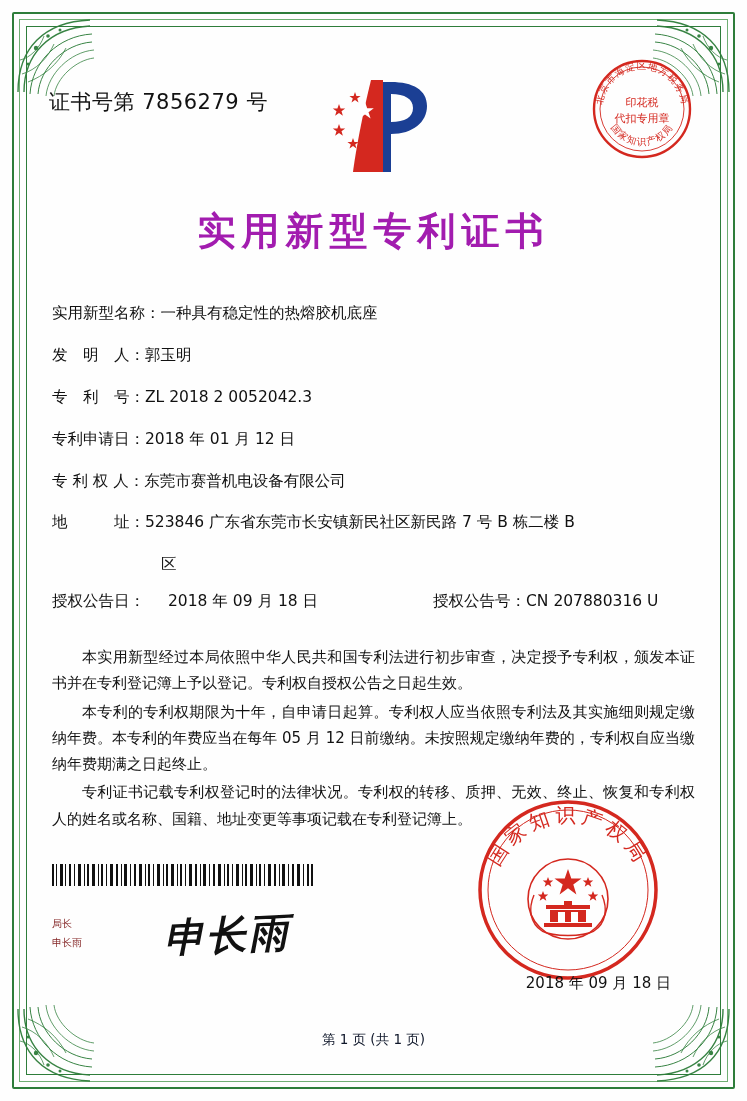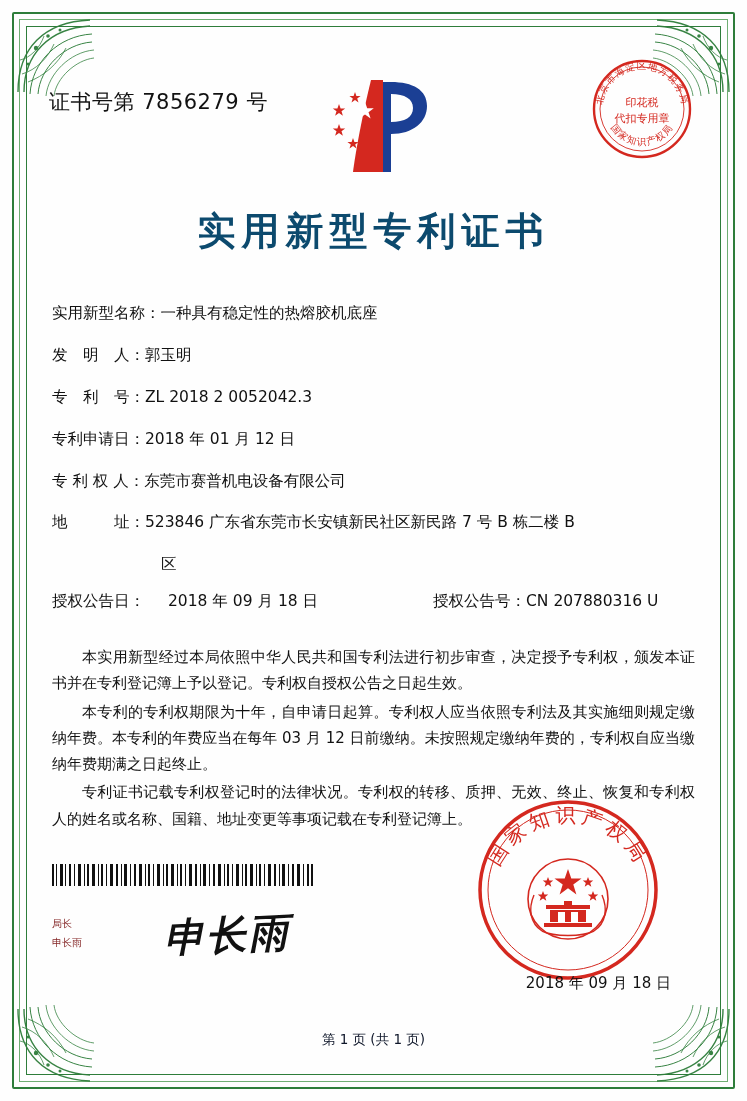--- a/index.html
+++ b/index.html
@@ -101,21 +101,21 @@
   .title {
     position: absolute;
     left: 0;
     right: 0;
     top: 160px;
     text-align: center;
     font-family: "DejaVu Serif", "Liberation Serif", serif;
     font-size: 38px;
     font-weight: bold;
     letter-spacing: 6px;
-    color: #0c4a6e;
+    color: #a21caf;
   }
 
   
   .fields {
     position: absolute;
     left: 6px;
     right: 6px;
     top: 258px;
     font-size: 15.5px;
     line-height: 1.25;
@@ -404,21 +404,21 @@
         <span class="col-right">
           <span class="field-label">授权公告号：</span>
           <span class="field-value">CN 207880316 U</span>
         </span>
       </div>
 
     </div>
 
     <div class="paras">
       <p>本实用新型经过本局依照中华人民共和国专利法进行初步审查，决定授予专利权，颁发本证书并在专利登记簿上予以登记。专利权自授权公告之日起生效。</p>
-      <p>本专利的专利权期限为十年，自申请日起算。专利权人应当依照专利法及其实施细则规定缴纳年费。本专利的年费应当在每年 03 月 12 日前缴纳。未按照规定缴纳年费的，专利权自应当缴纳年费期满之日起终止。</p>
+      <p>本专利的专利权期限为十年，自申请日起算。专利权人应当依照专利法及其实施细则规定缴纳年费。本专利的年费应当在每年 05 月 12 日前缴纳。未按照规定缴纳年费的，专利权自应当缴纳年费期满之日起终止。</p>
       <p>专利证书记载专利权登记时的法律状况。专利权的转移、质押、无效、终止、恢复和专利权人的姓名或名称、国籍、地址变更等事项记载在专利登记簿上。</p>
     </div>
 
     <div class="barcode">
       <svg width="262" height="22" viewBox="0 0 262 22" preserveAspectRatio="none">
         <rect x="0" y="0" width="2" height="22" fill="#111"></rect>
         <rect x="4" y="0" width="1" height="22" fill="#111"></rect>
         <rect x="8" y="0" width="3" height="22" fill="#111"></rect>
         <rect x="13" y="0" width="1" height="22" fill="#111"></rect>
         <rect x="17" y="0" width="2" height="22" fill="#111"></rect>

